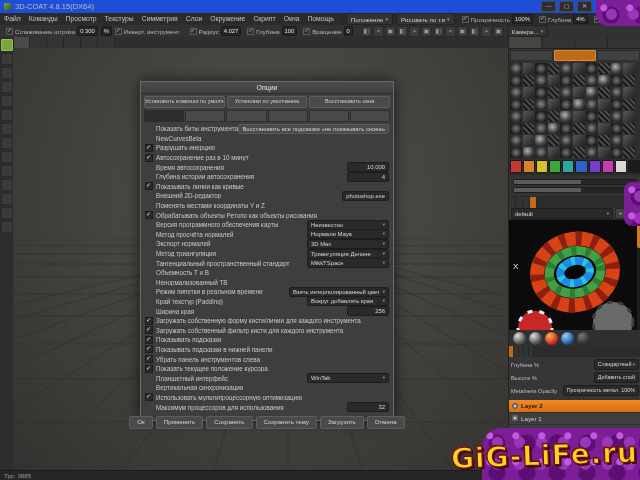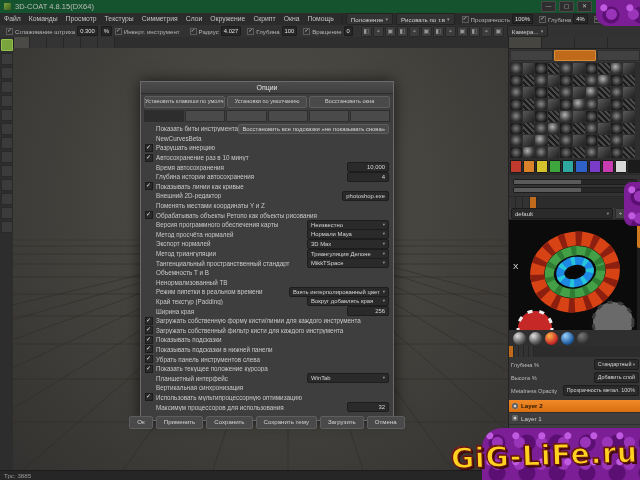--- a/index.html
+++ b/index.html
@@ -1,19 +1,19 @@
 <!DOCTYPE html>
 <html><head>
 <meta charset="utf-8">
 <style>
   html,body{margin:0;padding:0;background:#222;}
   #app{position:relative;width:640px;height:480px;background:#3a3a3a;overflow:hidden;
        font-family:"Liberation Sans",sans-serif;color:#c8c8c8;-webkit-font-smoothing:antialiased;}
   
-  #titlebar{position:absolute;left:0;top:0;width:640px;height:13px;background:#14532d;
+  #titlebar{position:absolute;left:0;top:0;width:640px;height:13px;background:#1d4ed8;
             display:flex;align-items:center;font-size:7.5px;color:#bdbdbd;}
   .app-icon{width:7px;height:7px;margin:0 4px;background:linear-gradient(135deg,#7aa43e,#3c5a1e);border-radius:1px;}
   .win-controls{margin-left:auto;margin-right:48px;display:flex;gap:3px;}
   .win-btn{width:13px;height:9px;background:#2e2e2e;border:1px solid #4a4a4a;color:#bbb;
            font-size:6px;line-height:8px;text-align:center;border-radius:1px;}
   
   #menubar{position:absolute;left:0;top:13px;width:640px;height:12px;background:#2b2b2b;
            display:flex;align-items:center;border-bottom:1px solid #1f1f1f;}
   .menus{display:flex;}
   .menu-item{padding:0 4px;font-size:6.8px;color:#c2c2c2;height:12px;line-height:12px;}

